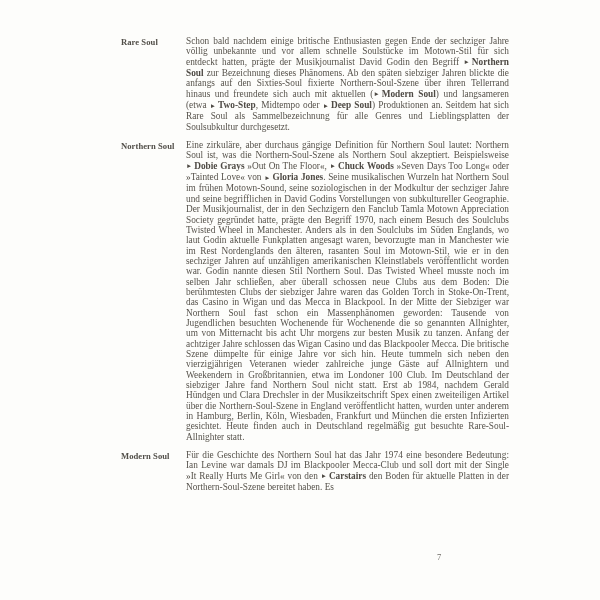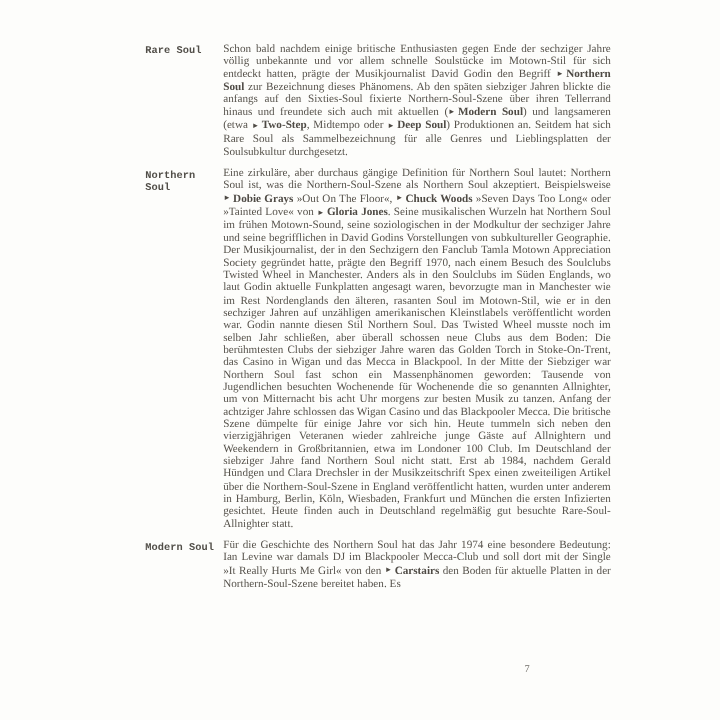--- a/index.html
+++ b/index.html
@@ -18,21 +18,21 @@
     width: 388px;
   }
   .entry {
     display: flex;
     align-items: flex-start;
     margin-bottom: 8px;
   }
   .term {
     flex: 0 0 65px;
     width: 65px;
-    font-family: Liberation Mono, monospace;
+    font-family: Liberation Serif, serif;
     font-weight: bold;
     font-size: 8.6px;
     line-height: 10.3px;
     color: #514e48;
     letter-spacing: 0.05px;
     padding-top: 0.5px;
   }
   .body-text {
     margin: 0;
     width: 323px;

